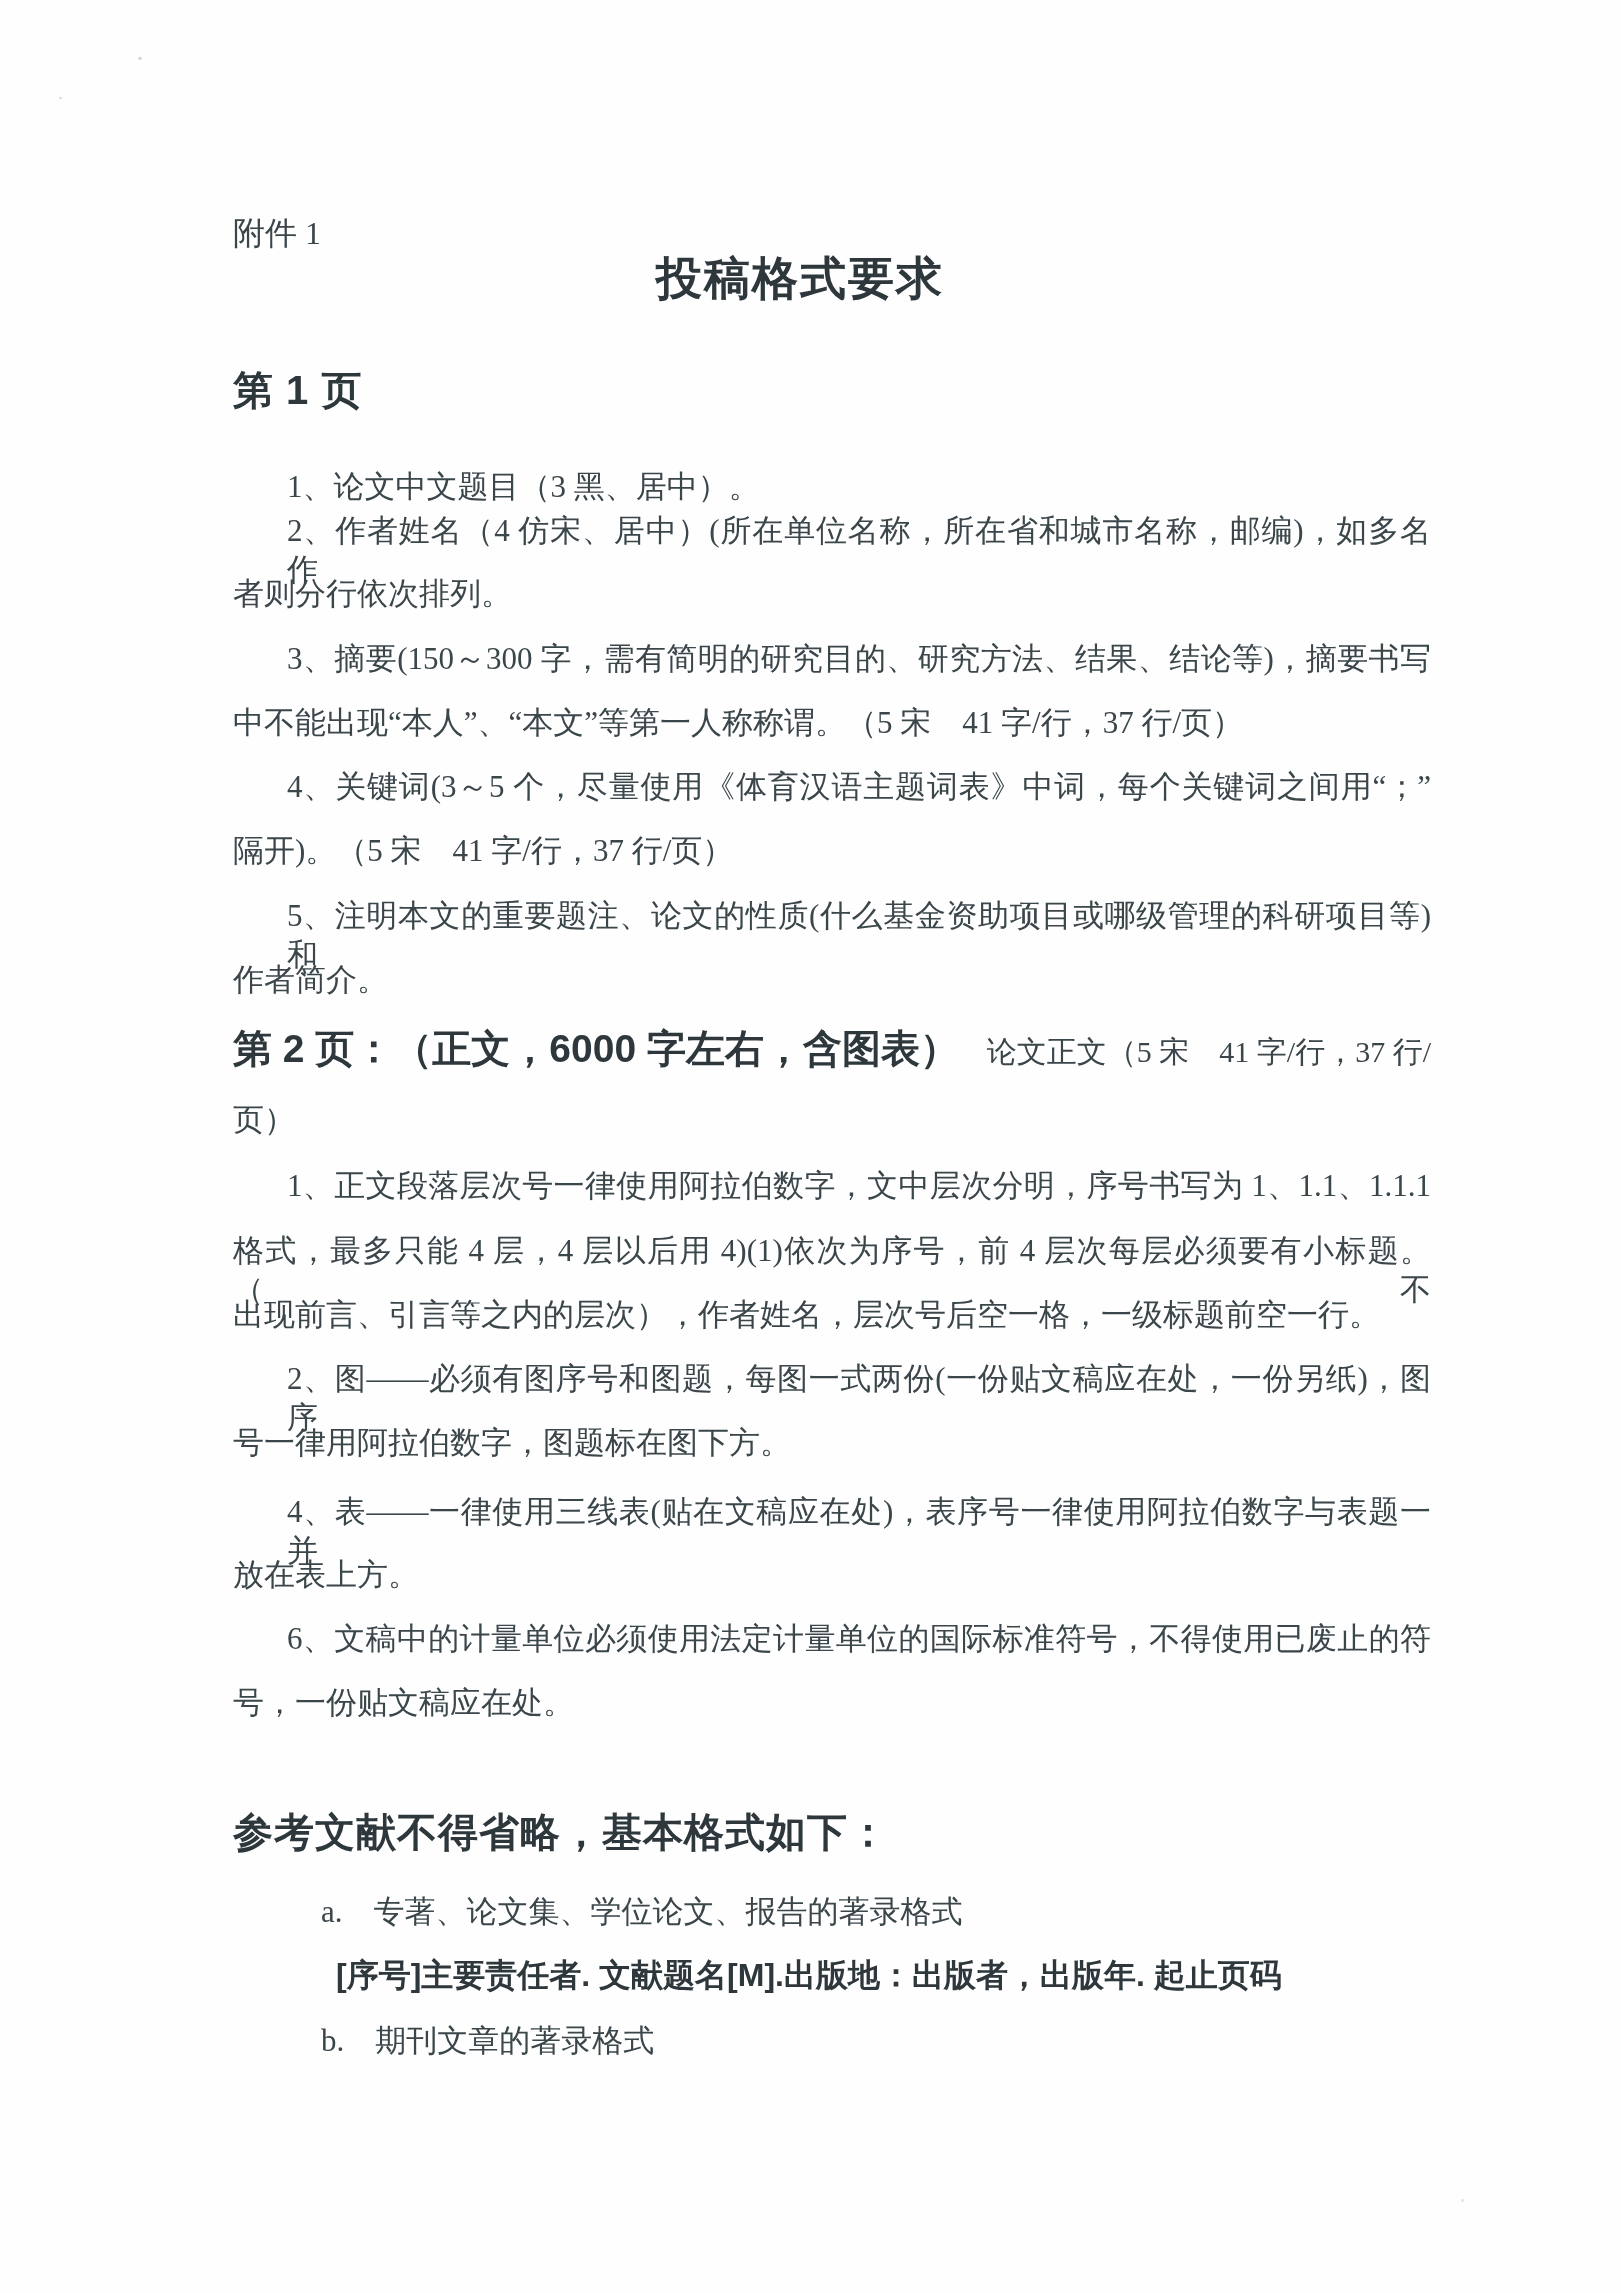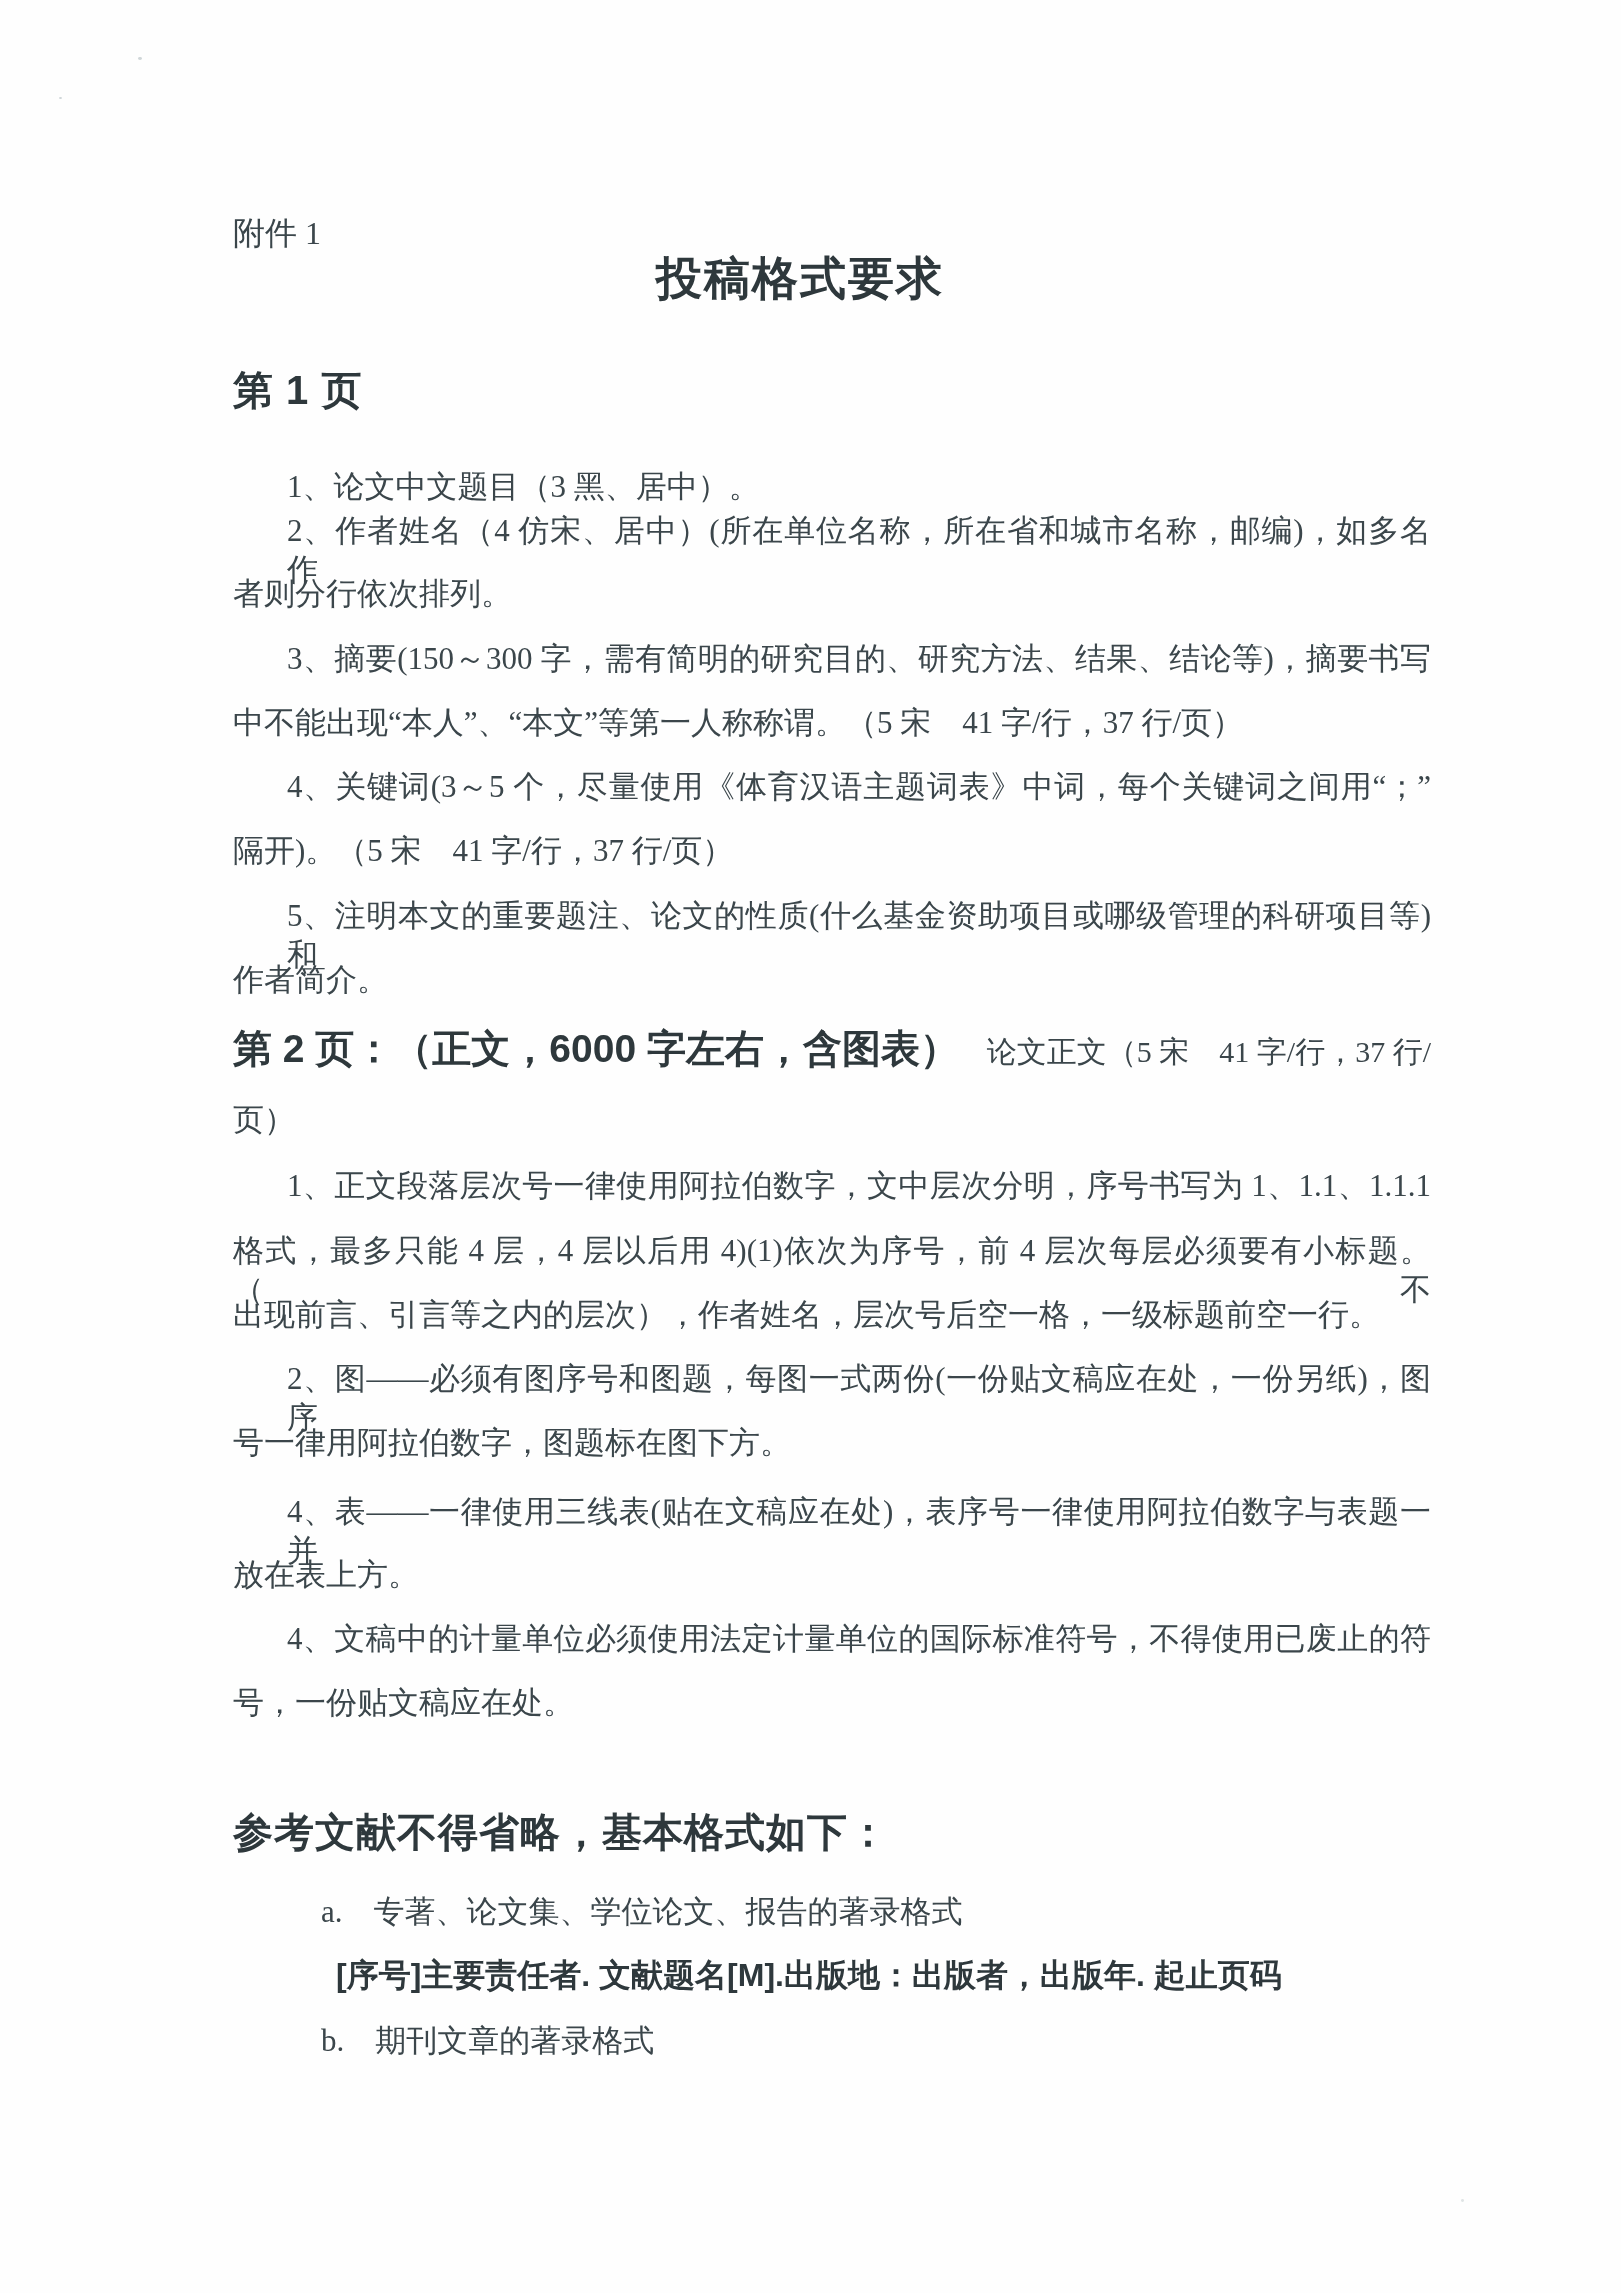--- a/index.html
+++ b/index.html
@@ -78,20 +78,20 @@
     <div class="line t-body" style="top: 960px;">作者简介。</div>
     <div class="line t-h2mixed" style="top: 1025px;"><span class="b">第 2 页：（正文，6000 字左右，含图表）</span><span class="r">论文正文（5 宋　41 字/行，37 行/</span></div>
     <div class="line t-body" style="top: 1100px;">页）</div>
     <div class="line t-body indent justify" style="top: 1166px;">1、正文段落层次号一律使用阿拉伯数字，文中层次分明，序号书写为 1、1.1、1.1.1</div>
     <div class="line t-body justify" style="top: 1231px;">格式，最多只能 4 层，4 层以后用 4)(1)依次为序号，前 4 层次每层必须要有小标题。（不</div>
     <div class="line t-body" style="top: 1295px;">出现前言、引言等之内的层次），作者姓名，层次号后空一格，一级标题前空一行。</div>
     <div class="line t-body indent justify" style="top: 1359px;">2、图——必须有图序号和图题，每图一式两份(一份贴文稿应在处，一份另纸)，图序</div>
     <div class="line t-body" style="top: 1423px;">号一律用阿拉伯数字，图题标在图下方。</div>
     <div class="line t-body indent justify" style="top: 1492px;">4、表——一律使用三线表(贴在文稿应在处)，表序号一律使用阿拉伯数字与表题一并</div>
     <div class="line t-body" style="top: 1555px;">放在表上方。</div>
-    <div class="line t-body indent justify" style="top: 1619px;">4、文稿中的计量单位必须使用法定计量单位的国际标准符号，不得使用已废止的符</div>
+    <div class="line t-body indent justify" style="top: 1619px;">6、文稿中的计量单位必须使用法定计量单位的国际标准符号，不得使用已废止的符</div>
     <div class="line t-body" style="top: 1683px;">号，一份贴文稿应在处。</div>
     <div class="line t-h2" style="top: 1809px;">参考文献不得省略，基本格式如下：</div>
     <div class="line t-refformat" style="top: 1956px;">[序号]主要责任者. 文献题名[M].出版地：出版者，出版年. 起止页码</div>
     <div class="line t-body ref-item" style="top: 1892px;">a.　专著、论文集、学位论文、报告的著录格式</div>
     <div class="line t-body ref-item" style="top: 2021px;">b.　期刊文章的著录格式</div>
   </div>
 
 
 </body></html>

